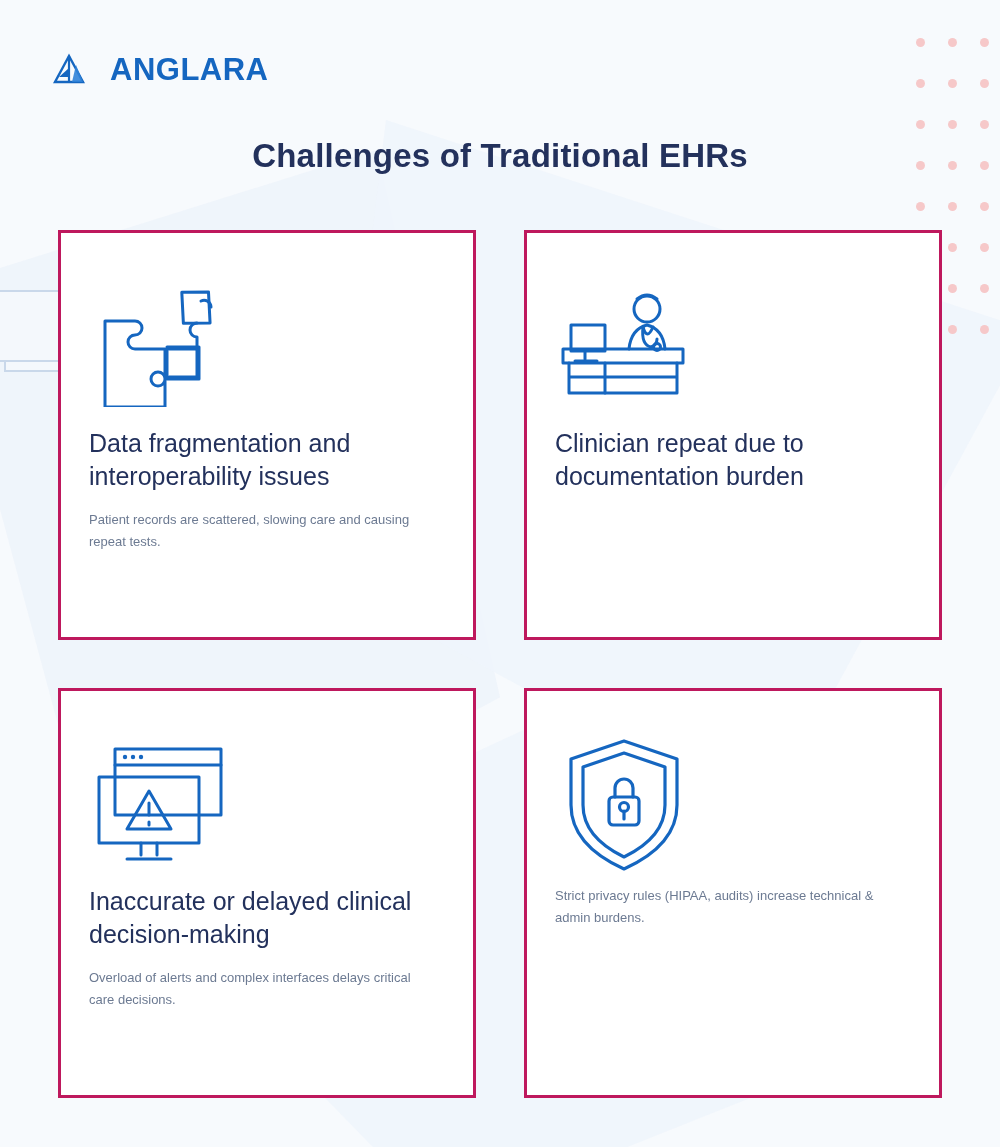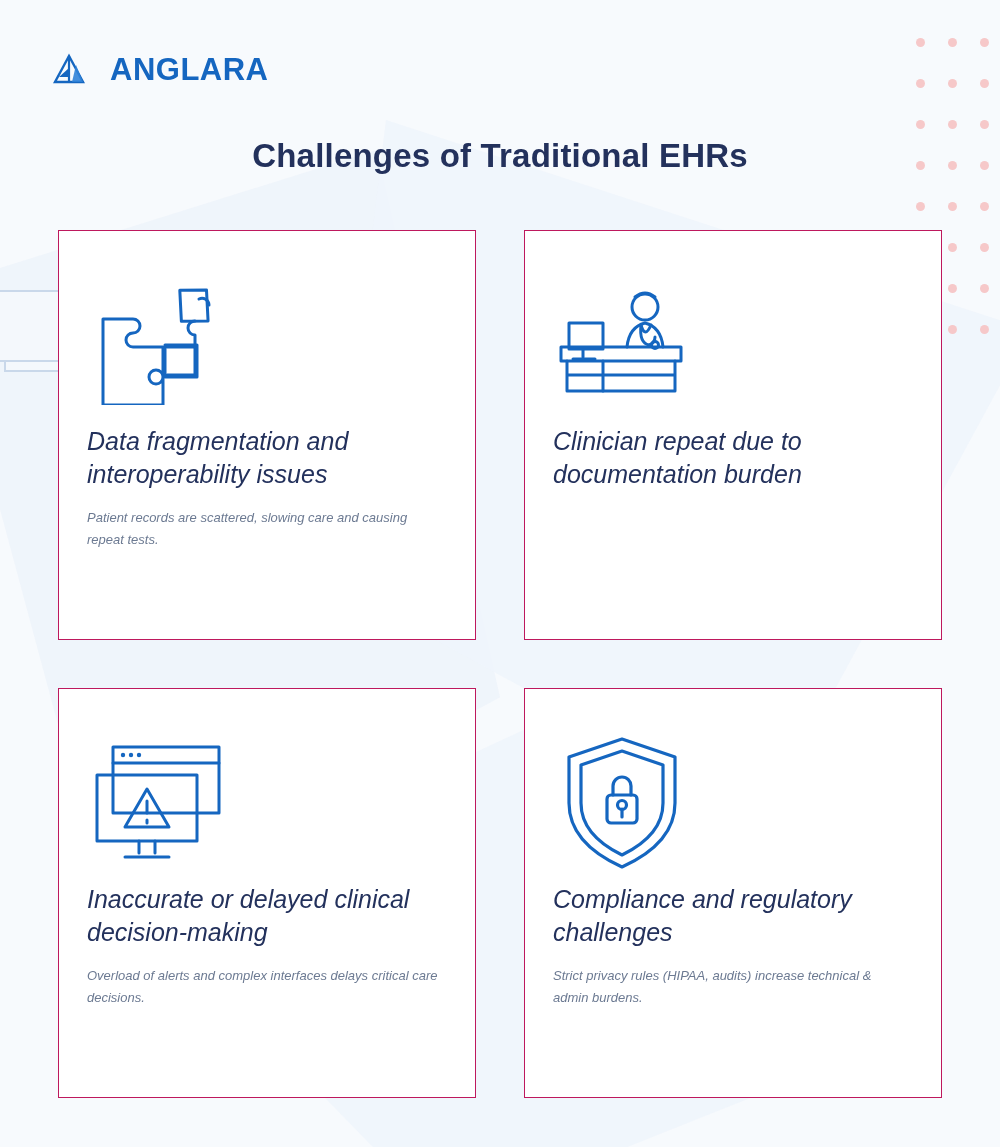--- a/index.html
+++ b/index.html
@@ -118,25 +118,24 @@
     left: 58px;
     top: 230px;
     width: 884px;
     display: grid;
     grid-template-columns: 418px 418px;
     column-gap: 48px;
     row-gap: 48px;
   }
   .card {
     background: #ffffff;
-    border: 1px solid #be185d;
+    border: 3px solid #be185d;
     padding: 34px 34px 28px 28px;
     height: 410px;
     position: relative;
-    font-style: italic;
   }
   .card-icon {
     height: 160px;
     display: flex;
     align-items: center;
     padding-left: 4px;
   }
   .card-title {
     font-size: 25px;
     line-height: 1.32;
@@ -272,17 +271,16 @@
         <g fill="none" stroke="#1566c0" stroke-width="3.2" stroke-linejoin="round" stroke-linecap="round">
           <path d="M65 6 L118 24 v46 q0 40 -53 64 q-53 -24 -53 -64 V24 Z"></path>
           <path d="M65 18 L106 32 v38 q0 32 -41 52 q-41 -20 -41 -52 V32 Z"></path>
           <rect x="50" y="62" width="30" height="28" rx="4"></rect>
           <path d="M56 62 v-9 a9 9 0 0 1 18 0 v9"></path>
           <circle cx="65" cy="72" r="4.5"></circle>
           <path d="M65 76 v8"></path>
         </g>
       </svg>
     </div>
-    <div class="card-title">Compliance and regulatory challenges</div>
     <div class="card-desc">Strict privacy rules (HIPAA, audits) increase technical &amp; admin burdens.</div>
   </div>
 
 </div>
 
 </body></html>

